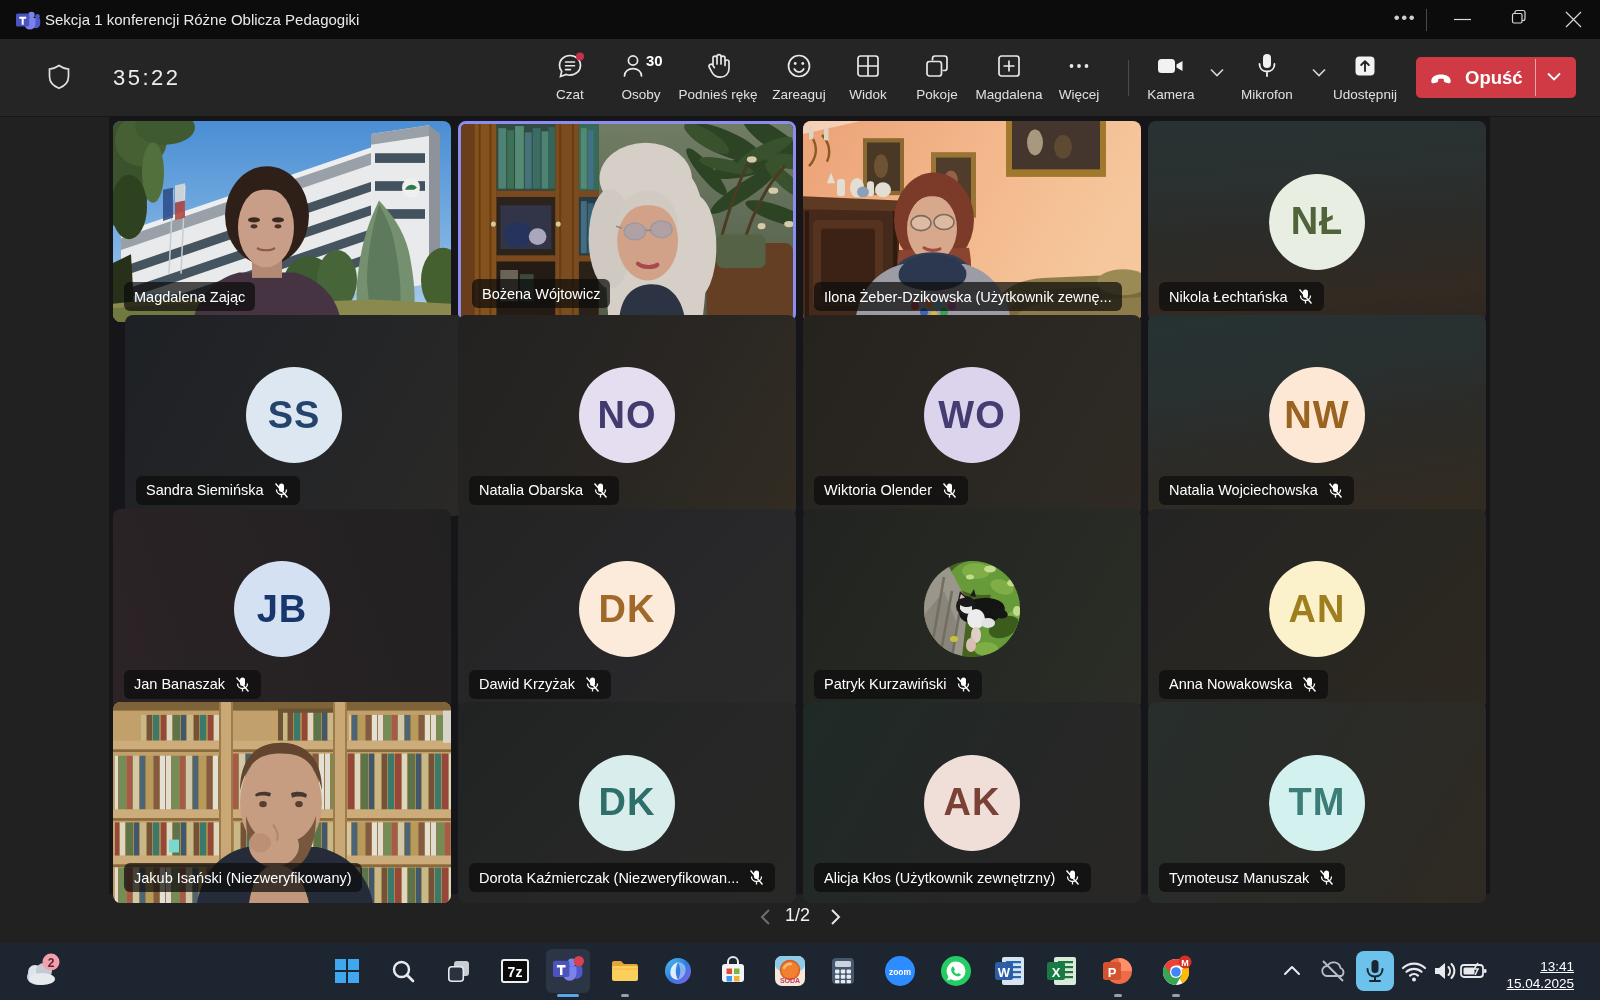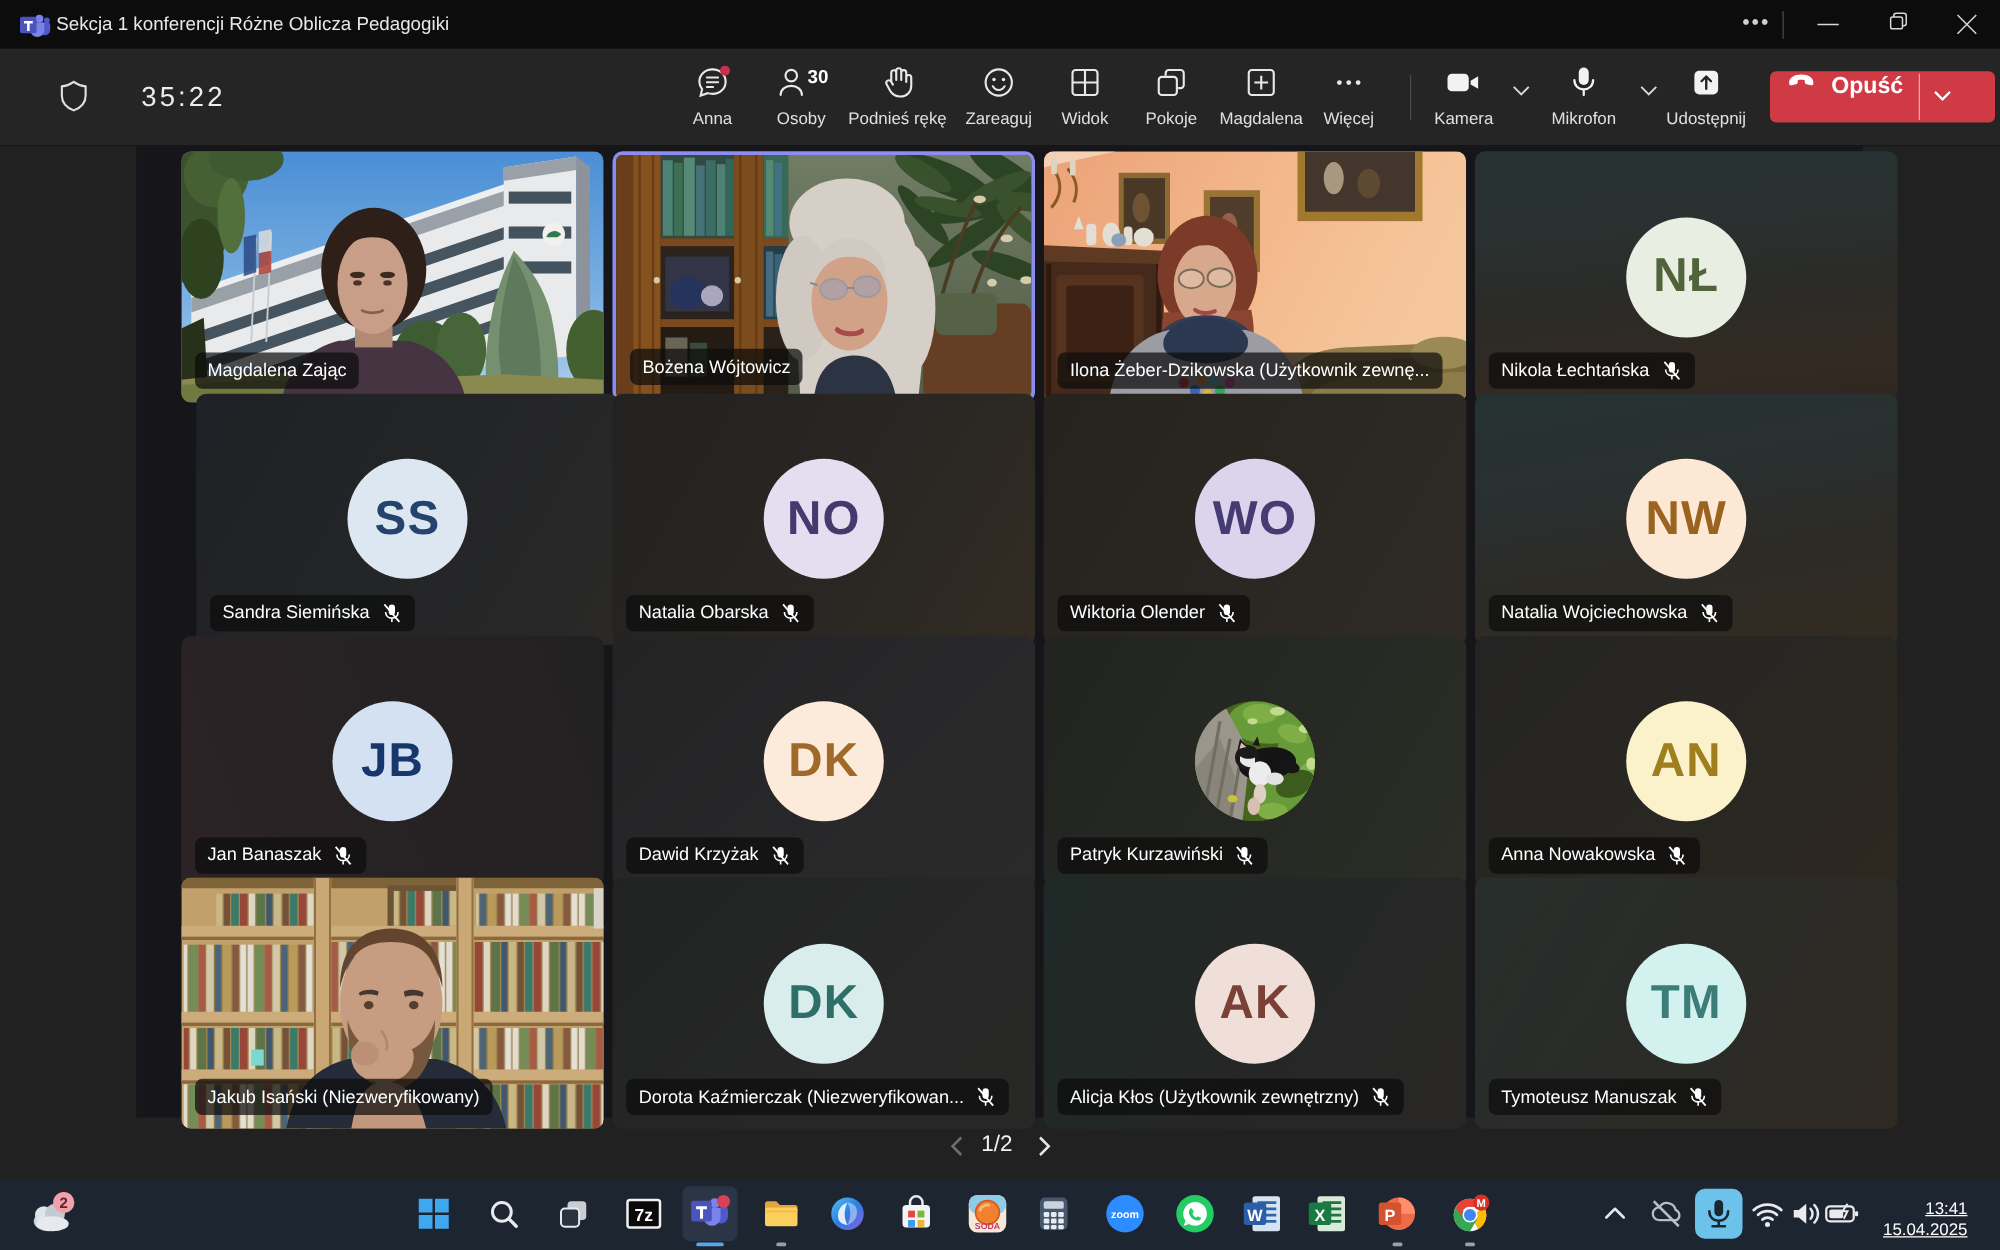--- a/index.html
+++ b/index.html
@@ -19,28 +19,28 @@
 #toolbar { position:absolute; left:0; top:39px; width:1600px; height:78px; background:#252525; border-bottom:1px solid #161616; }
 .tbtn { position:absolute; top:10px; height:60px; text-align:center; color:#e8e8e8; }
 .tbtn .ic { height:34px; display:flex; align-items:center; justify-content:center; }
 .tbtn .lb { font-size:13.5px; color:#e0e0e0; margin-top:4px; white-space:nowrap; }
 #timer { position:absolute; left:113px; top:26px; color:#ededed; font-size:22px; letter-spacing:2.5px; }
 #shield { position:absolute; left:46px; top:24px; }
 .vsep { position:absolute; left:1128px; top:21px; width:1px; height:36px; background:#4a4a4a; }
 .chev { position:absolute; top:28px; color:#cfcfcf; }
 
 
-#opusc { position:absolute; left:1416px; top:18px; width:180px; height:41px; background:#d03a45; border-radius:5px; display:flex; align-items:flex-start; }
+#opusc { position:absolute; left:1416px; top:18px; width:160px; height:41px; background:#d03a45; border-radius:5px; display:flex; align-items:center; }
 #opusc .sep { position:absolute; left:119px; top:2px; width:1px; height:37px; background:rgba(255,255,255,.55); }
 #opusc .txt { color:#fff; font-size:18.5px; font-weight:bold; }
 #opusc .dn { position:absolute; left:128px; top:12px; }
 
 
 #stage { position:absolute; left:0; top:118px; width:1600px; height:825px; background:#212121; }
-.tile { position:absolute; width:338px; height:201px; border-radius:8px; overflow:hidden;margin-left:32px; }
+.tile { position:absolute; width:338px; height:201px; border-radius:8px; overflow:hidden; }
 .tile svg.bgsvg { position:absolute; left:0; top:0; width:100%; height:100%; }
 .avatar { position:absolute; left:50%; top:50%; width:96px; height:96px; margin-left:-48px; margin-top:-48px; border-radius:50%; display:flex; align-items:center; justify-content:center; font-size:38px; font-weight:600; letter-spacing:1px; }
 .nlabel { position:absolute; left:11px; bottom:11px; height:29px; background:rgba(12,12,12,.72); border-radius:6px; display:flex; align-items:center; padding:0 10px; color:#fff; font-size:14.5px; white-space:nowrap; }
 .nlabel .mic { margin-left:9px; }
 
 
 #pager { position:absolute; left:0; top:770px; width:1600px; height:55px; color:#fff;text-align:center; }
 #pager .pt { position:absolute; left:785px; top:17px; font-size:18px; color:#f2f2f2; }
 
 
@@ -80,21 +80,21 @@
     <div id="timer">35:22</div>
 
     <div class="tbtn" style="left:538px;width:64px">
       <div class="ic">
           <svg width="30" height="30" viewBox="0 0 30 30">
         <path d="M15 4.5 c6.1 0 10.5 4.4 10.5 9.8 s-4.4 9.8 -10.5 9.8 c-1.3 0 -2.6 -.2 -3.7 -.6 L5.5 25.5 l1.2 -5.2 c-1.4 -1.6 -2.2 -3.7 -2.2 -6 C4.5 8.9 8.9 4.5 15 4.5 z" fill="none" stroke="#e8e8e8" stroke-width="1.7"></path>
         <path d="M10.5 11 h9 M10.5 14.8 h9 M10.5 18.6 h5" stroke="#e8e8e8" stroke-width="1.6" stroke-linecap="round"></path>
         <circle cx="25" cy="5.5" r="4" fill="#c4314b"></circle>
       </svg>
         </div>
-      <div class="lb">Anna</div>
+      <div class="lb">Czat</div>
     </div>
 
     <div class="tbtn" style="left:606px;width:70px">
       <div class="ic">
           <svg width="44" height="30" viewBox="0 0 44 30">
         <circle cx="14" cy="9.5" r="4.6" fill="none" stroke="#e8e8e8" stroke-width="1.7"></circle>
         <path d="M5.5 25 c0-4.4 3.8-7.3 8.5-7.3 s8.5 2.9 8.5 7.3" fill="none" stroke="#e8e8e8" stroke-width="1.7" stroke-linecap="round"></path>
         <text x="27" y="15" fill="#ffffff" font-size="15" font-weight="bold" font-family="Liberation Sans">30</text>
       </svg>
         </div>

